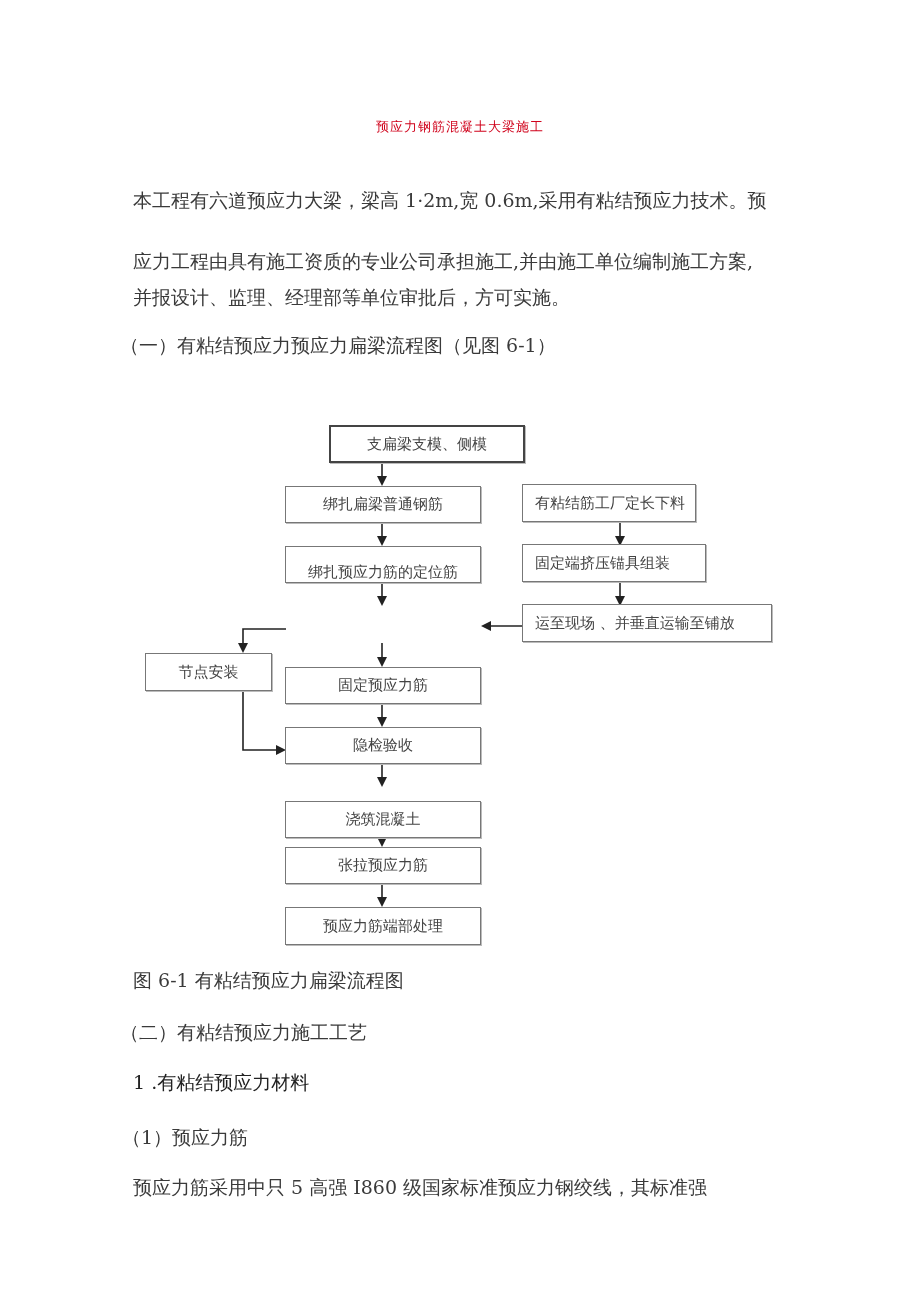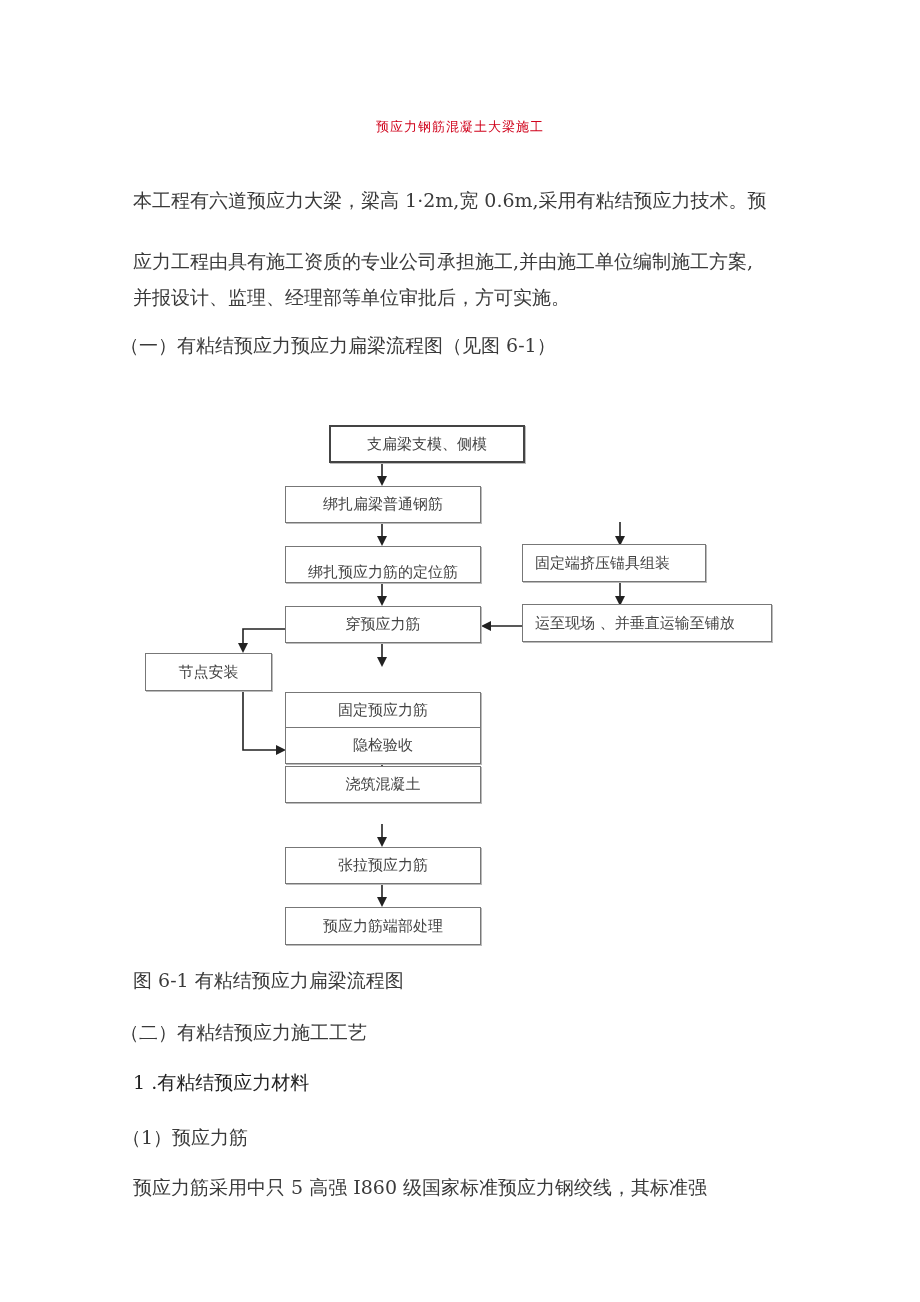--- a/index.html
+++ b/index.html
@@ -56,39 +56,39 @@
 
   <div class="box first" style="left:285px;top:425px;width:196px;height:38px;margin-left:44px;">
     <span>支扁梁支模、侧模</span>
   </div>
   <div class="box" style="left:285px;top:486px;width:196px;height:37px;">
     <span>绑扎扁梁普通钢筋</span>
   </div>
   <div class="box" style="left:285px;top:546px;width:196px;height:37px;align-items:flex-end;">
     <span>绑扎预应力筋的定位筋</span>
   </div>
-  <div class="box" style="left:285px;top:606px;width:196px;height:37px;">
-    <span>穿预应力筋</span>
-  </div>
-  <div class="box" style="left:285px;top:667px;width:196px;height:37px;margin-top:25px;">
+  <div class="box" style="left:285px;top:667px;width:196px;height:37px;">
     <span>固定预应力筋</span>
   </div>
   <div class="box" style="left:285px;top:727px;width:196px;height:37px;">
     <span>隐检验收</span>
   </div>
-  <div class="box" style="left:285px;top:766px;width:196px;height:37px;">
+  <div class="box" style="left:285px;top:801px;width:196px;height:37px;">
     <span>浇筑混凝土</span>
   </div>
   <div class="box" style="left:285px;top:847px;width:196px;height:37px;">
     <span>张拉预应力筋</span>
   </div>
   <div class="box" style="left:285px;top:907px;width:196px;height:38px;">
     <span>预应力筋端部处理</span>
   </div>
 
+  <div class="box left-text" style="left:522px;top:484px;width:174px;height:38px;">
+    <span>有粘结筋工厂定长下料</span>
+  </div>
   <div class="box left-text" style="left:522px;top:544px;width:184px;height:38px;">
     <span>固定端挤压锚具组装</span>
   </div>
   <div class="box left-text" style="left:522px;top:604px;width:250px;height:38px;">
     <span>运至现场 、并垂直运输至铺放</span>
   </div>
 
   <div class="box" style="left:145px;top:653px;width:127px;height:38px;">
     <span>节点安装</span>
   </div>

